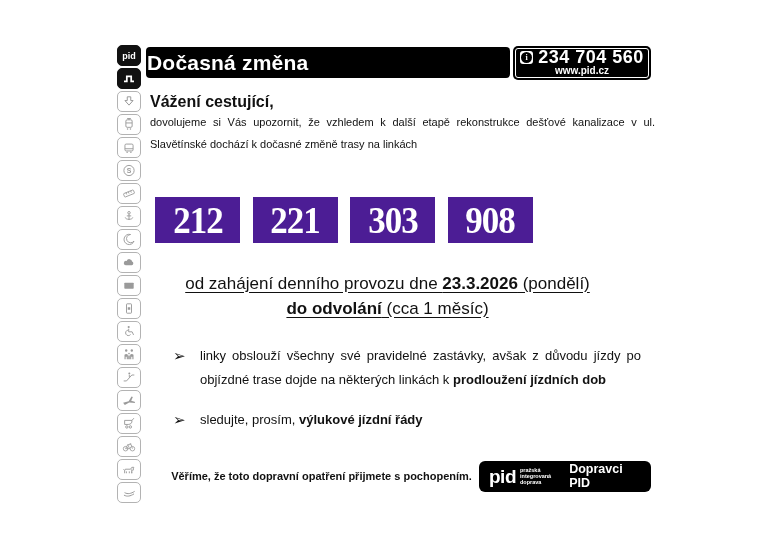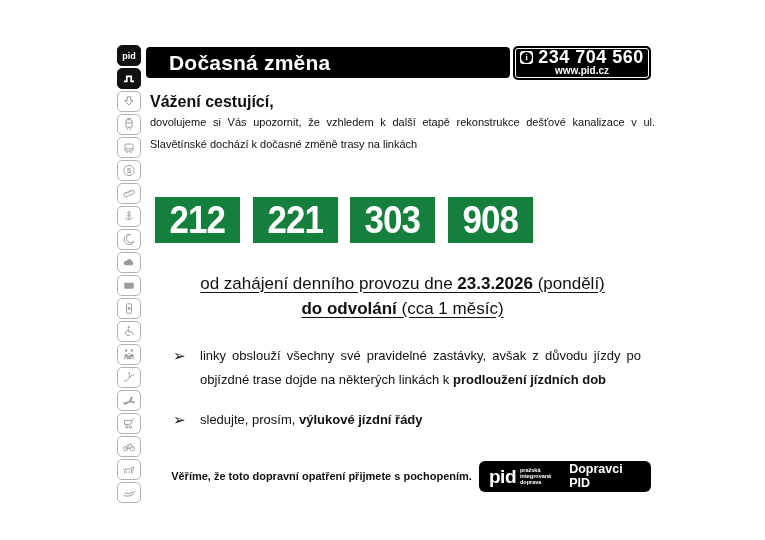--- a/index.html
+++ b/index.html
@@ -12,46 +12,46 @@
              display:flex; flex-direction:column; justify-content:space-between; }
   .s-icon { width:24px; height:21px; border:1.5px solid #b3b3b3; border-radius:5px;
             color:#9a9a9a; display:flex; align-items:center; justify-content:center; background:#fff; }
   .s-icon svg { display:block; }
   .s-icon.filled { background:#111; border-color:#111; color:#fff; }
   .pid-mini { font-size:9px; font-weight:bold; color:#fff; letter-spacing:0; }
 
   
   .header-bar { position:absolute; left:146px; top:47px; width:364px; height:31px;
                 background:#000; border-radius:4px; display:flex; align-items:center; }
-  .header-title { color:#fff; font-weight:bold; font-size:21px; padding-left:23px; letter-spacing:.2px; }
+  .header-title { color:#fff; font-weight:bold; font-size:21px; padding-left:1px; letter-spacing:.2px; }
   .info-box { position:absolute; left:513px; top:46px; width:138px; height:34px;
               background:#000; border-radius:5px; color:#fff;
               display:flex; flex-direction:column; align-items:center; justify-content:center;
               outline:1px solid #fff; outline-offset:-3px; }
   .info-row { display:flex; align-items:center; gap:5px; line-height:15px; }
   .info-badge { width:13px; height:13px; background:#fff; border-radius:3px;
                 display:flex; align-items:center; justify-content:center; }
   .info-badge-inner { width:11px; height:11px; background:#000; border-radius:50%; color:#fff;
                 font-size:8px; font-weight:bold; display:flex; align-items:center; justify-content:center;
                 font-family:"Liberation Serif",serif; }
   .info-phone { font-size:18px; font-weight:bold; letter-spacing:.5px; }
   .info-web { font-size:10px; font-weight:bold; line-height:11px; }
 
   
   .content { position:absolute; left:150px; top:91px; width:505px; }
   .salutation { font-weight:bold; font-size:16px; line-height:21px; }
   .para { font-size:11px; line-height:21.5px; text-align:justify; }
 
   .lines-row { position:absolute; left:155px; top:197px; display:flex; gap:12.5px; }
-  .line-box { width:85px; height:46px; background:#15803d; color:#fff; display:flex;
+  .line-box { width:85px; height:46px; background:#4c1d95; color:#fff; display:flex;
               align-items:center; justify-content:center; font-weight:bold; font-size:38px;
-              letter-spacing:-1px; }
+              letter-spacing:-1px;font-family:Liberation Serif, serif; }
   .line-box span { display:inline-block; transform:scaleX(.92); }
 
-  .validity { position:absolute; left:150px; top:271px; width:505px; text-align:center;
+  .validity { position:absolute; left:135px; top:271px; width:505px; text-align:center;
               font-size:17px; line-height:25px; }
   .validity .u { text-decoration:underline; text-underline-offset:3px; }
   .validity b { font-weight:bold; }
 
   .bullets { position:absolute; left:173px; top:344px; width:468px; }
   .bullet { display:flex; margin-bottom:17px; }
   .bullet-marker { width:27px; flex:0 0 27px; font-size:15px; line-height:23.5px; color:#111; }
   .bullet-text { flex:1; font-size:13px; line-height:23.5px; text-align:justify; }
   .bullet-text b { font-weight:bold; }
 

